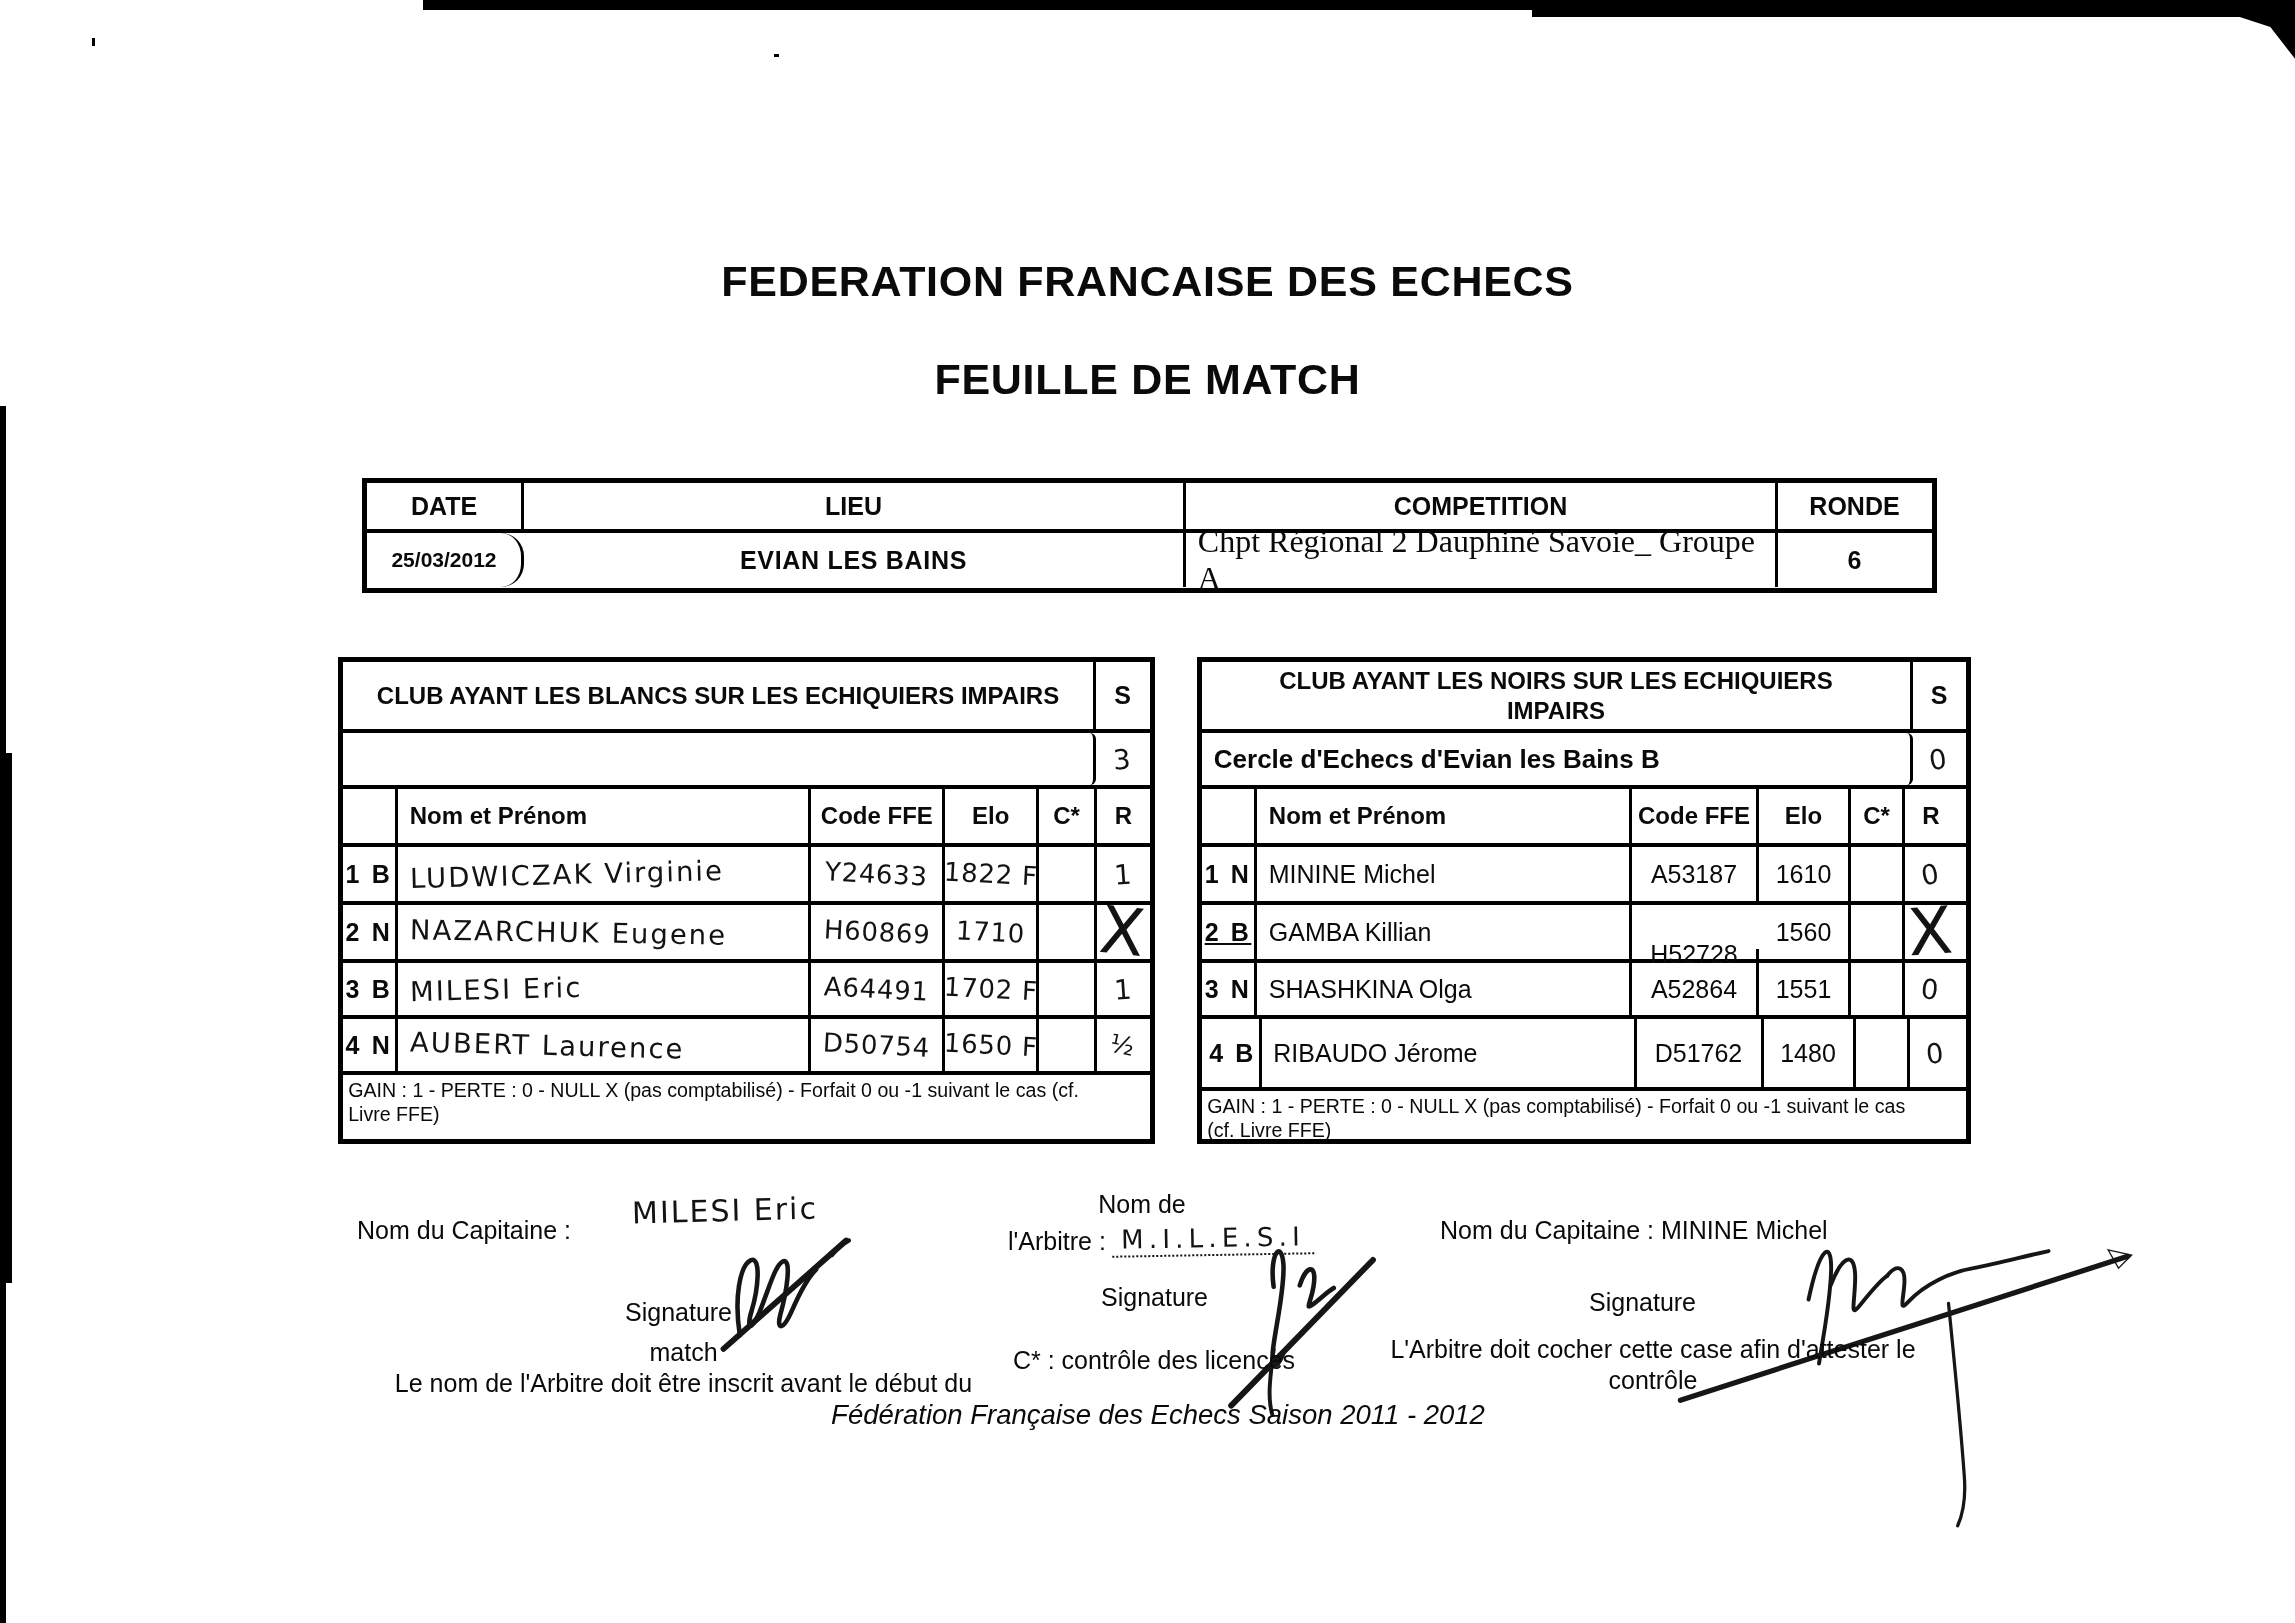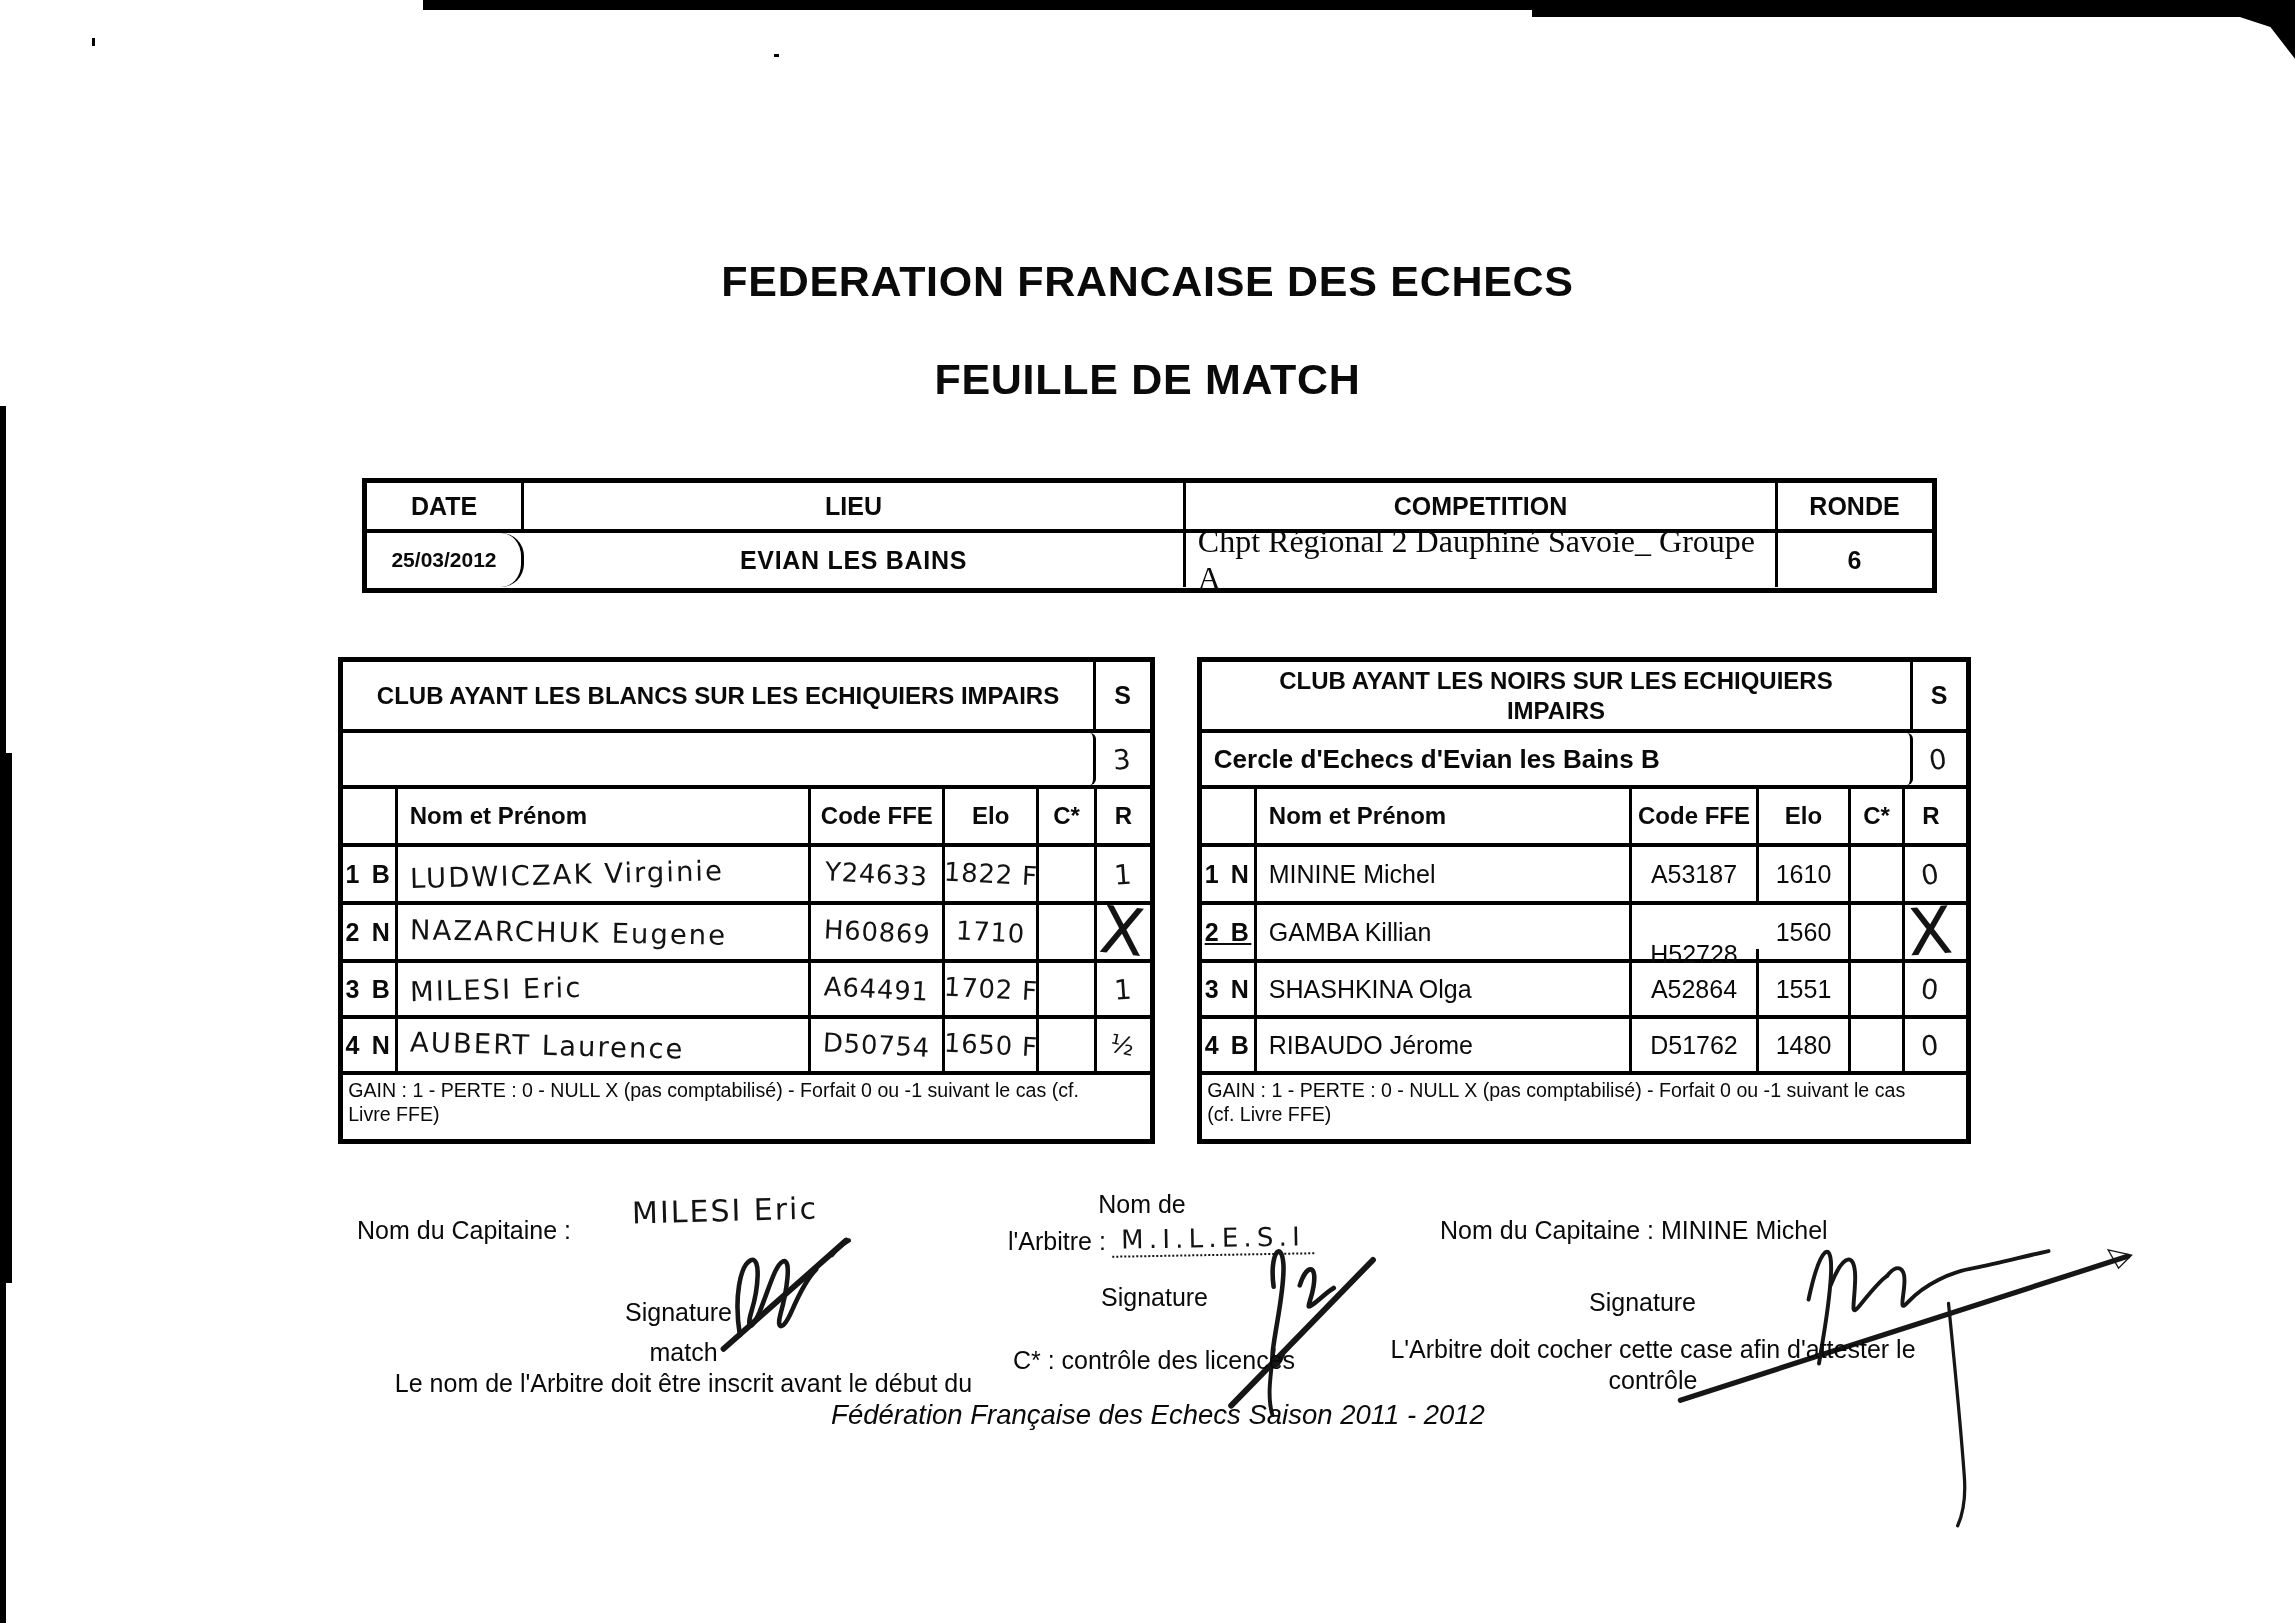--- a/index.html
+++ b/index.html
@@ -208,21 +208,21 @@
     <div class="trow" style="height:56px;">
       <div class="tcell numcell" style="width:55px;text-align:center;">3 N</div>
       <div class="tcell typed left-al" style="width:375px;">SHASHKINA Olga</div>
       <div class="tcell typed" style="width:127px;">A52864</div>
       <div class="tcell typed" style="width:92px;">1551</div>
       <div class="tcell" style="width:54px;"></div>
       <div class="tcell last" style="width:52px;">
           <span class="hw hw-sm" style="transform:rotate(6deg);">0</span>
         </div>
     </div>
-    <div class="trow" style="height:56px;">
+    <div class="trow" style="height:72px;justify-content:center;">
       <div class="tcell numcell" style="width:55px;">4 B</div>
       <div class="tcell typed left-al" style="width:375px;">RIBAUDO Jérome</div>
       <div class="tcell typed" style="width:127px;">D51762</div>
       <div class="tcell typed" style="width:92px;">1480</div>
       <div class="tcell" style="width:54px;"></div>
       <div class="tcell last" style="width:52px;">
           <span class="hw hw-sm" style="transform:rotate(-6deg);">0</span>
         </div>
     </div>
     <div class="trow last" style="height:64px; display:block;">

